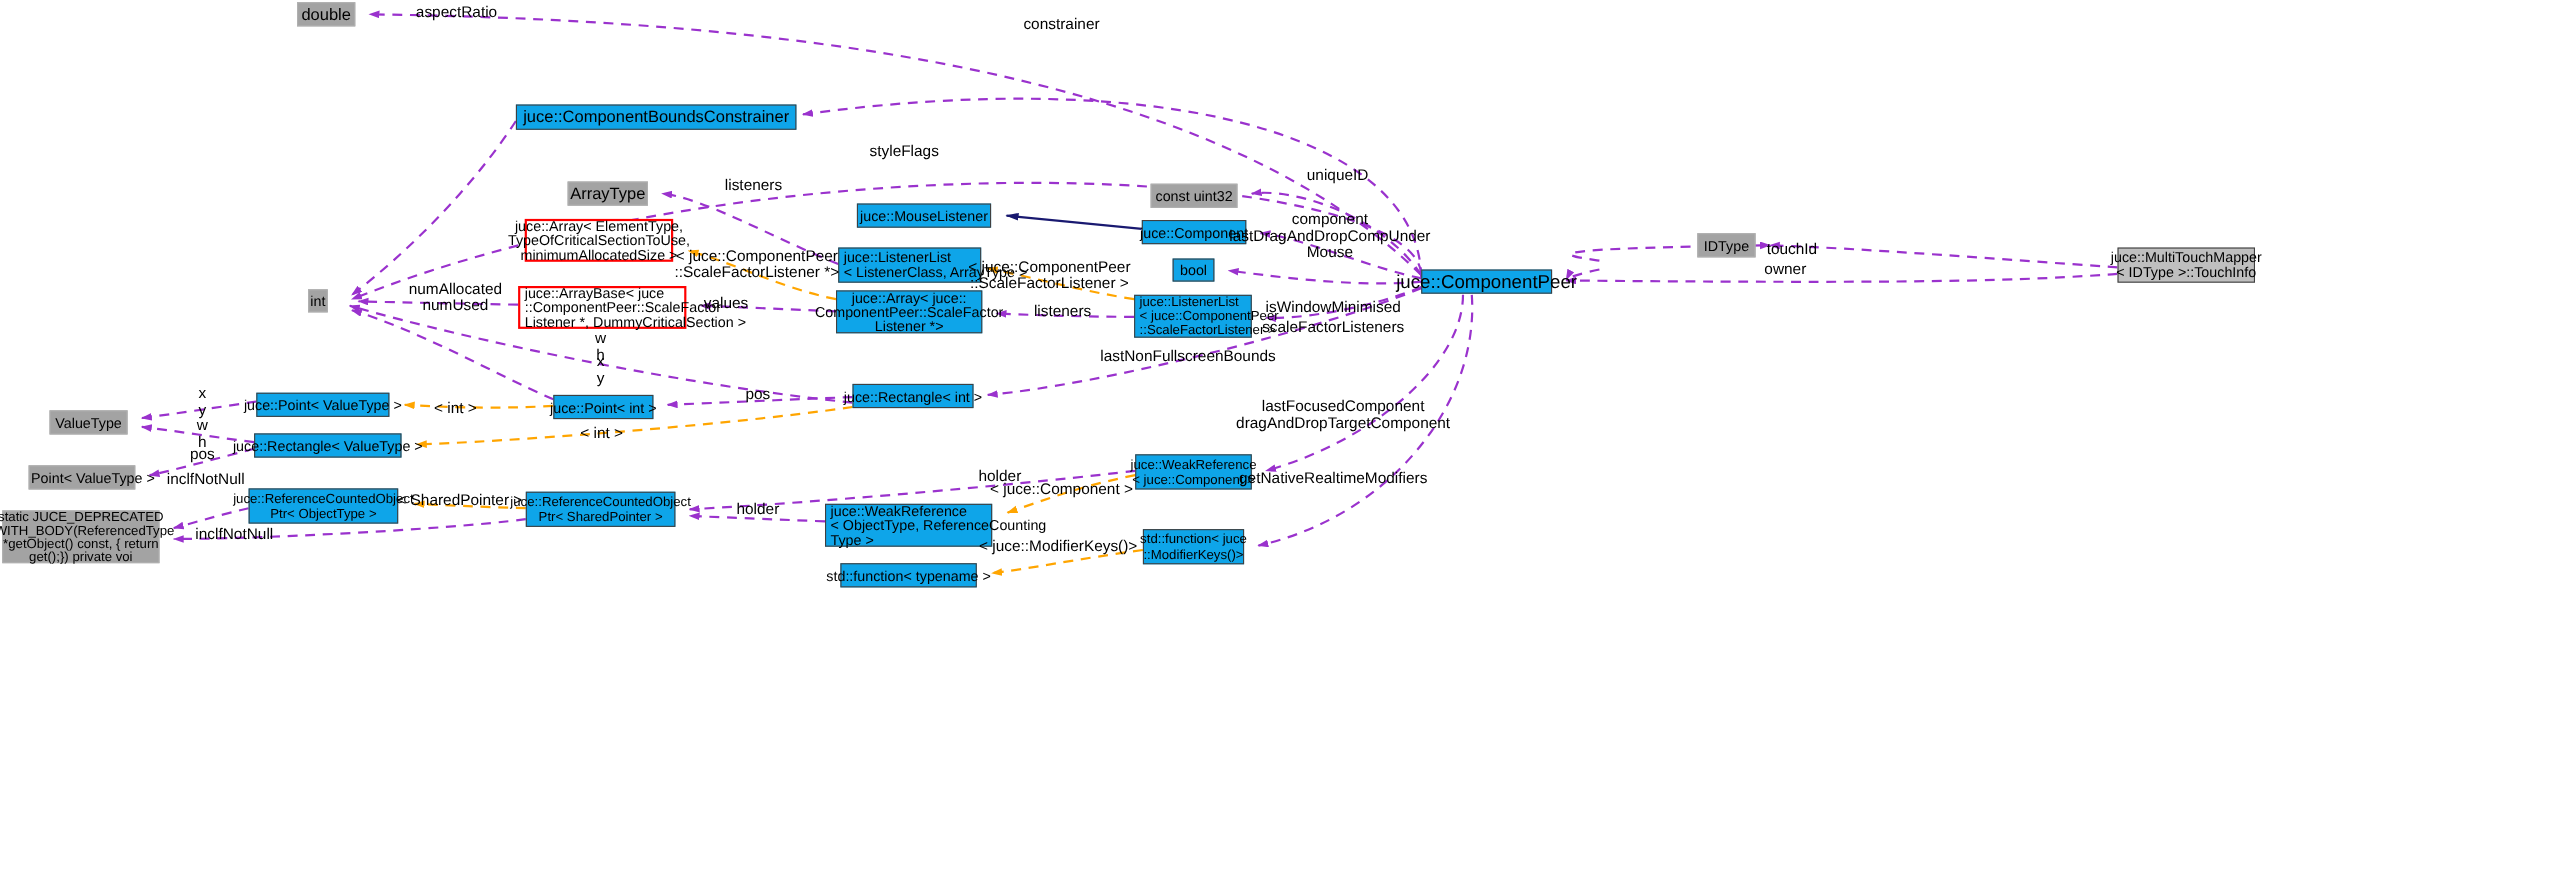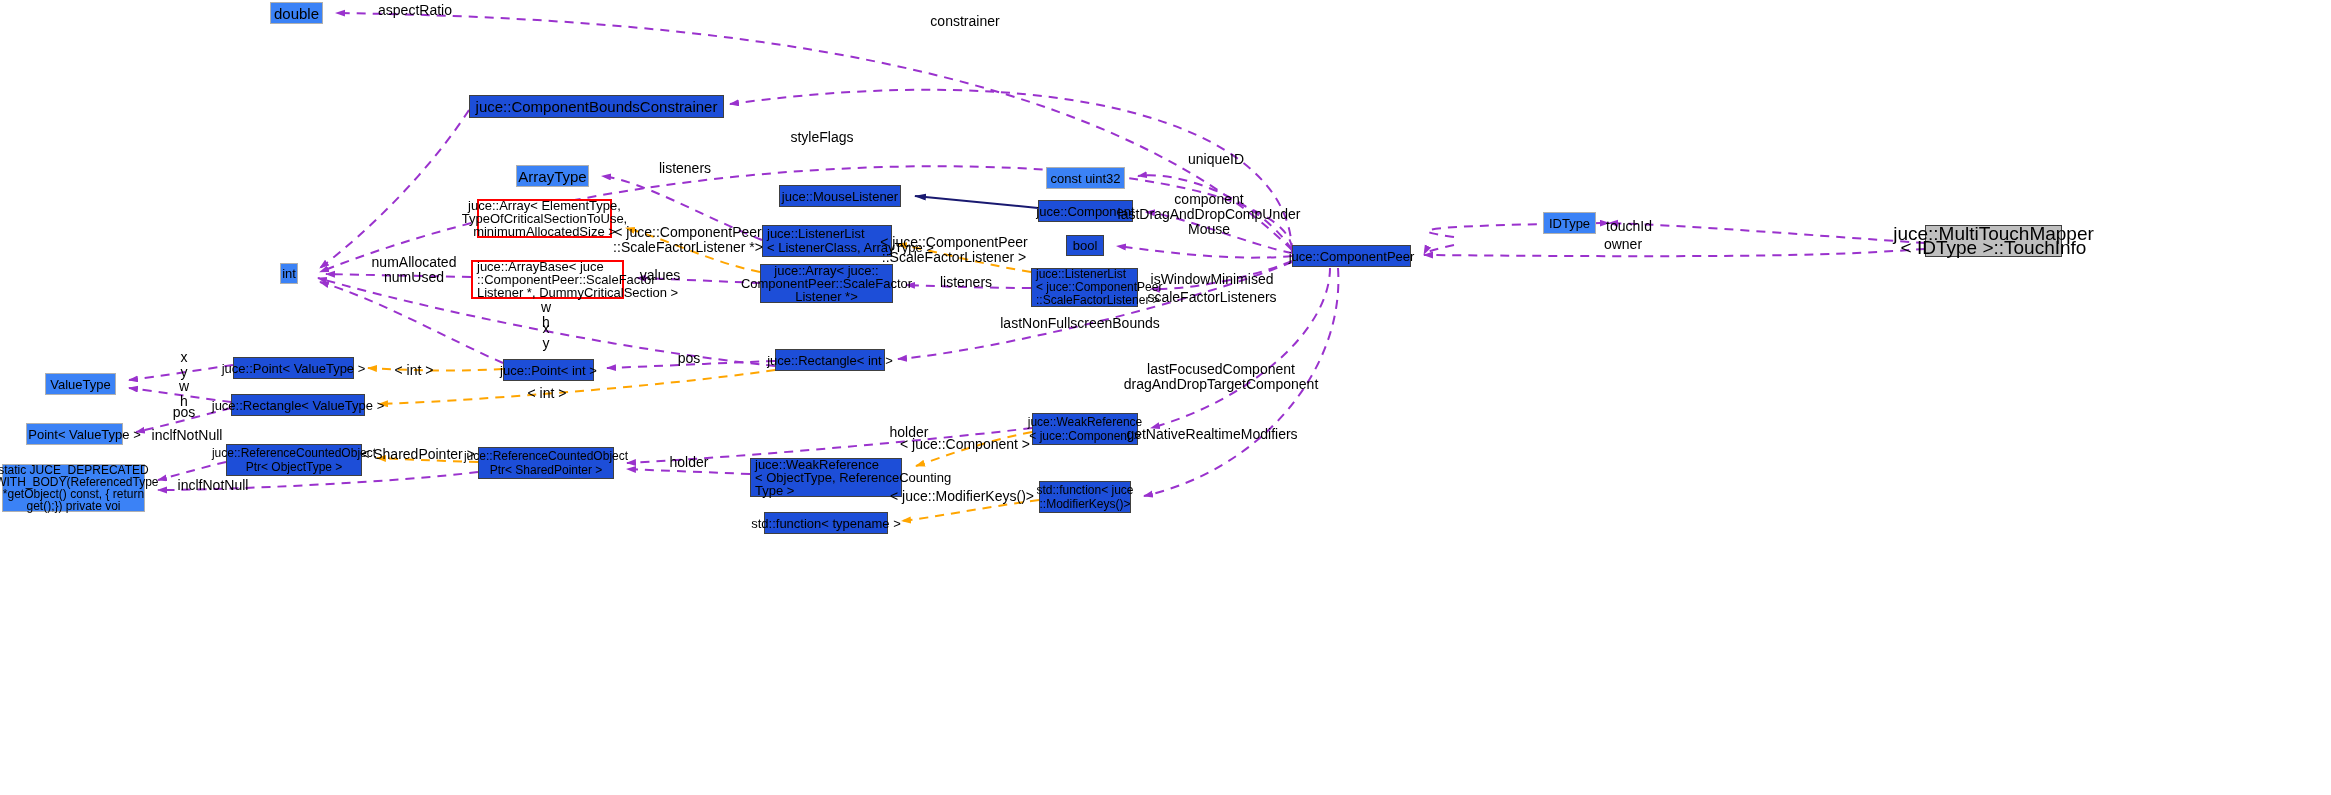--- a/index.html
+++ b/index.html
@@ -32,26 +32,26 @@
     font-size: 15px;
     line-height: 17px;
     color: #000000;
     background: #ffffff;
     padding: 1px 4px;
     white-space: pre;
   }
   
   .node.leaf {
     border: 1px solid #b0b0b0;
-    background: #3b82f6;
+    background: #a3a3a3;
   }
   
   .node.cls {
     border: 1px solid #404040;
-    background: #1d4ed8;
+    background: #0ea5e9;
   }
   
   .node.tmpl {
     border: 2px solid #ff0000;
     background: #ffffff;
   }
   
   .node.current {
     border: 1px solid #404040;
     background: #bfbfbf;
@@ -235,23 +235,23 @@
   <div class="node cls" style="left:1032px;top:413px;width:106px;height:32px;font-size:12px;line-height:14px;">juce::WeakReference
 &lt; juce::Component &gt;</div>
 
   <div class="node cls" style="left:1039px;top:481px;width:92px;height:32px;font-size:12px;line-height:14px;">std::function&lt; juce
 ::ModifierKeys()&gt;</div>
 
   <div class="node cls" style="left:764px;top:512px;width:124px;height:22px;font-size:13px;">std::function&lt; typename &gt;</div>
 
   <div class="node leaf" style="left:1543px;top:212px;width:53px;height:22px;font-size:13px;">IDType</div>
 
-  <div class="node cls" style="left:1292px;top:245px;width:119px;height:22px;font-size:13px;">juce::ComponentPeer</div>
-
-  <div class="node current" style="left:1925px;top:225px;width:137px;height:32px;font-size:19px;line-height:14px;">juce::MultiTouchMapper
+  <div class="node cls" style="left:1292px;top:245px;width:119px;height:22px;font-size:17px;">juce::ComponentPeer</div>
+
+  <div class="node current" style="left:1925px;top:225px;width:125px;height:32px;font-size:13px;line-height:14px;">juce::MultiTouchMapper
 &lt; IDType &gt;::TouchInfo</div>
 
   <div class="edge-label" style="left:415px;top:3px;">aspectRatio</div>
 
   <div class="edge-label" style="left:965px;top:14px;">constrainer</div>
 
 
   <div class="edge-label" style="left:822px;top:130px;">styleFlags</div>
 
   <div class="edge-label" style="left:685px;top:161px;">listeners</div>

